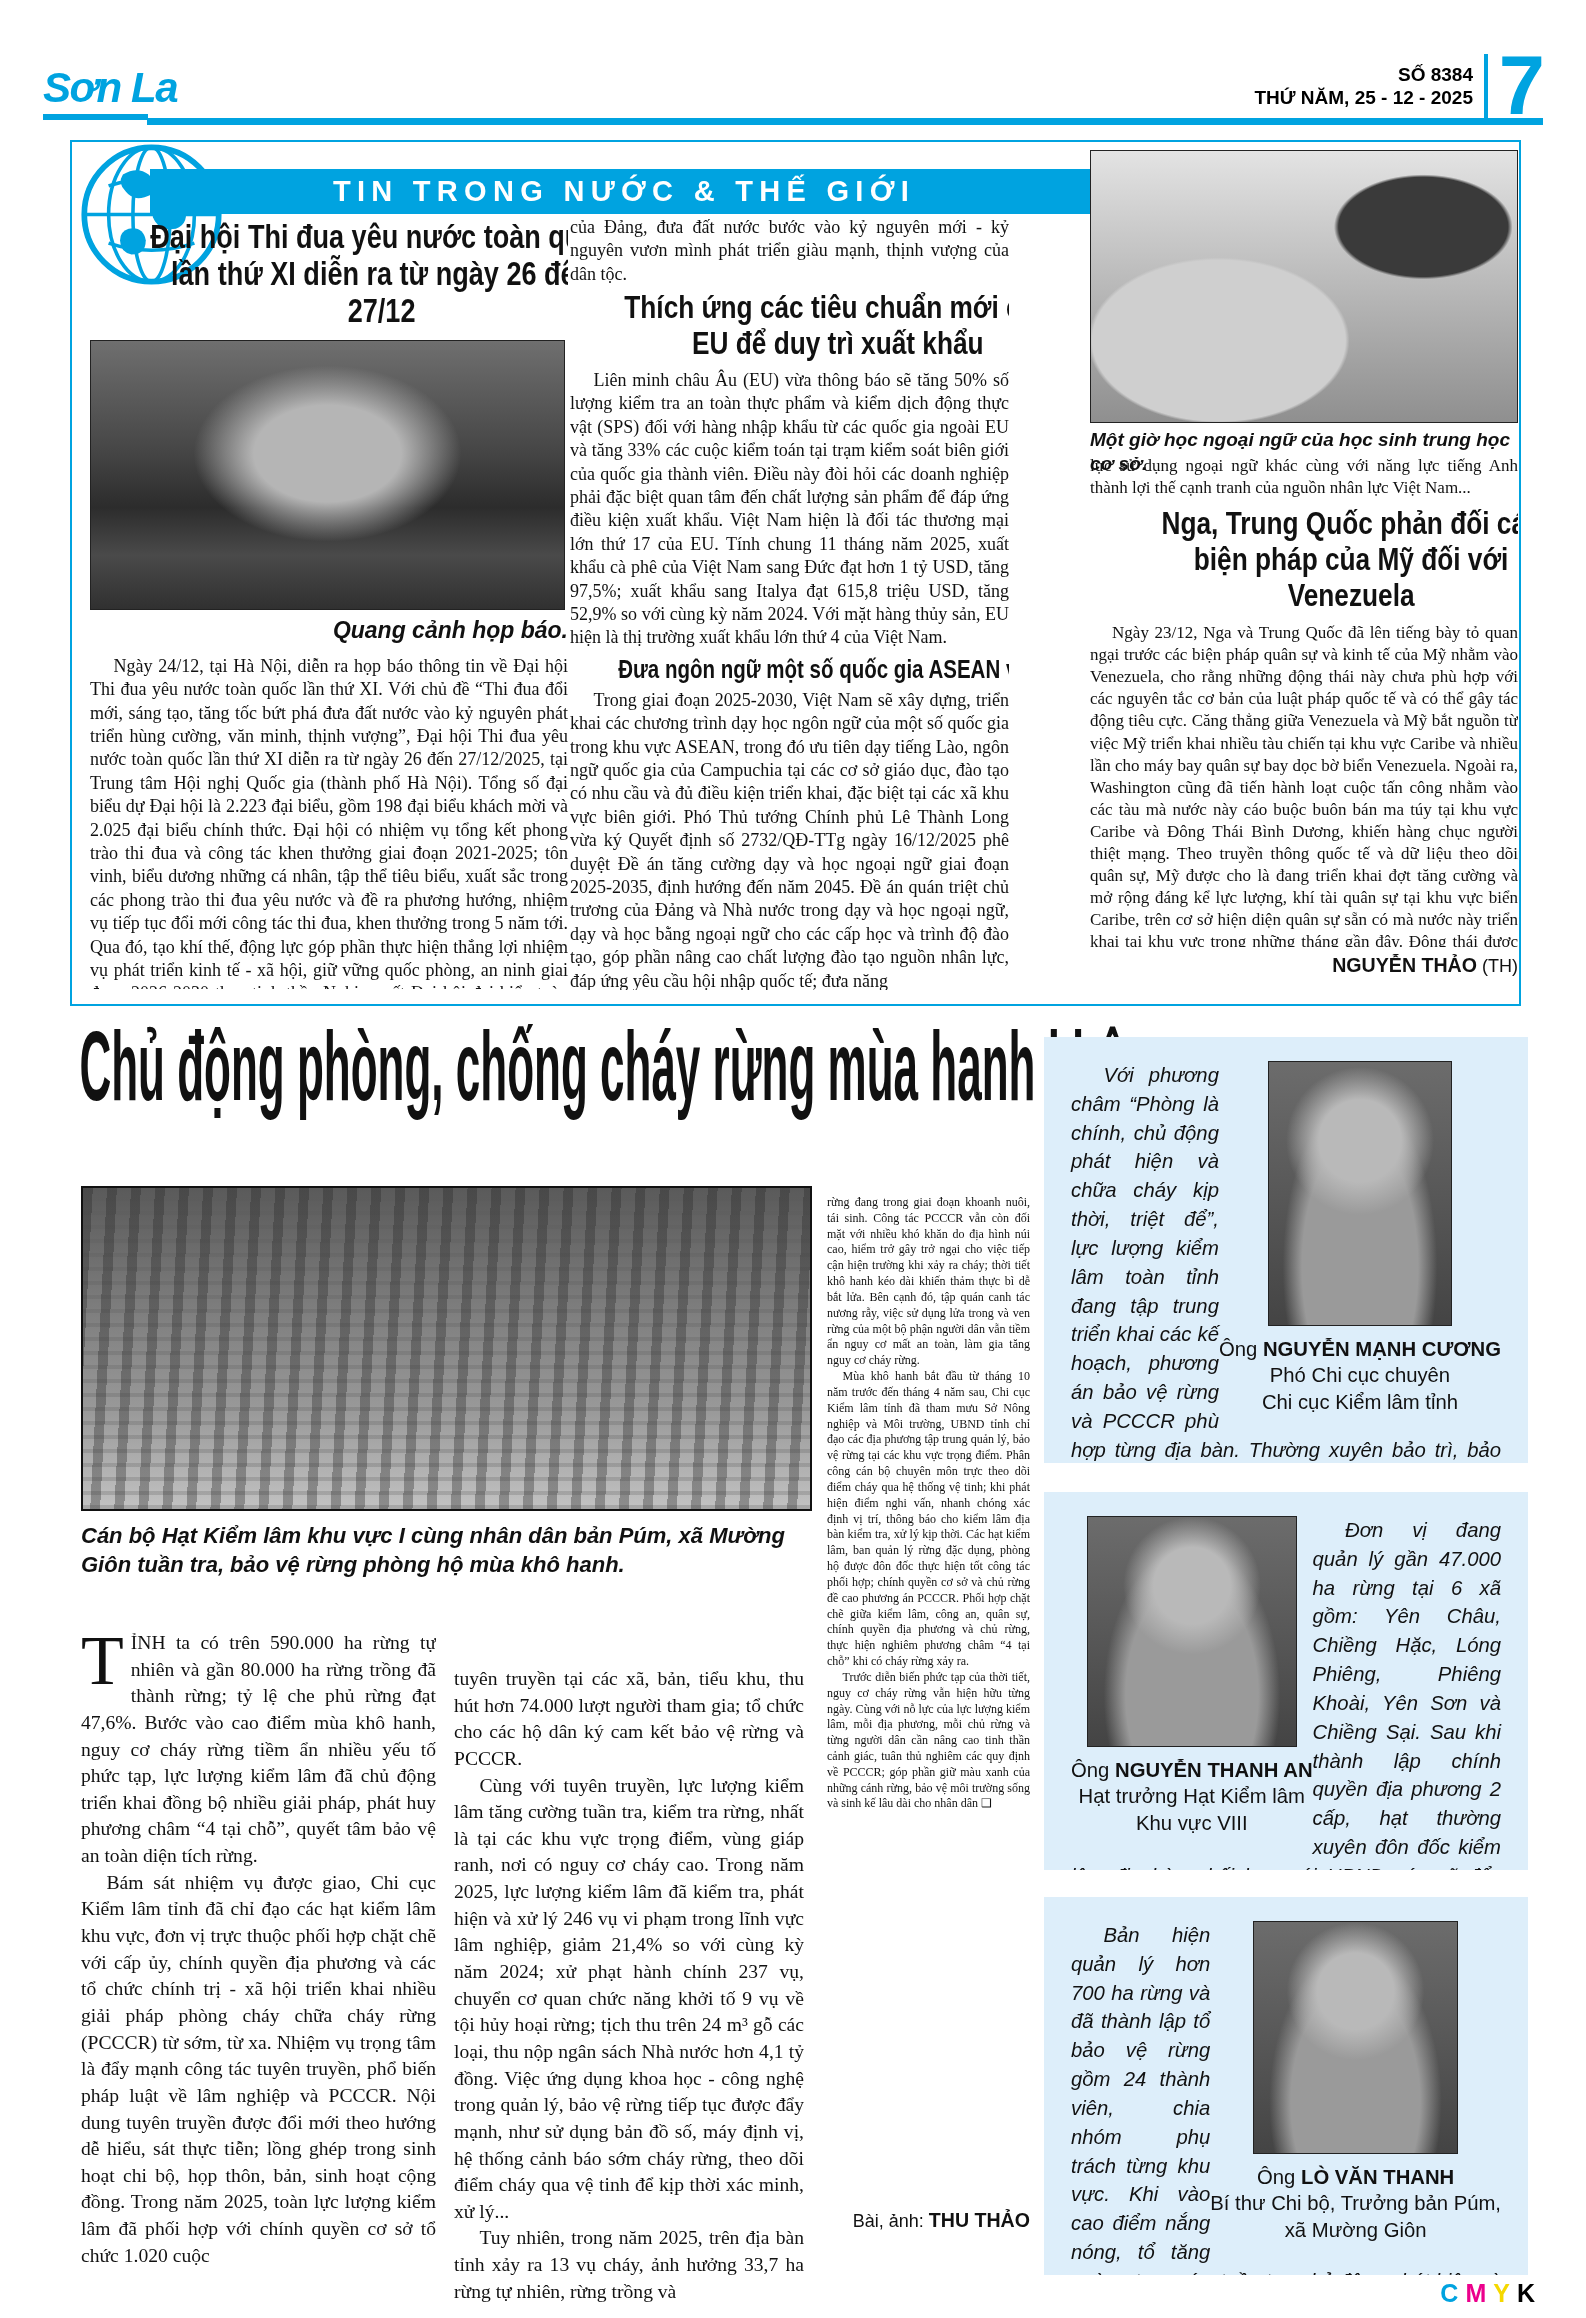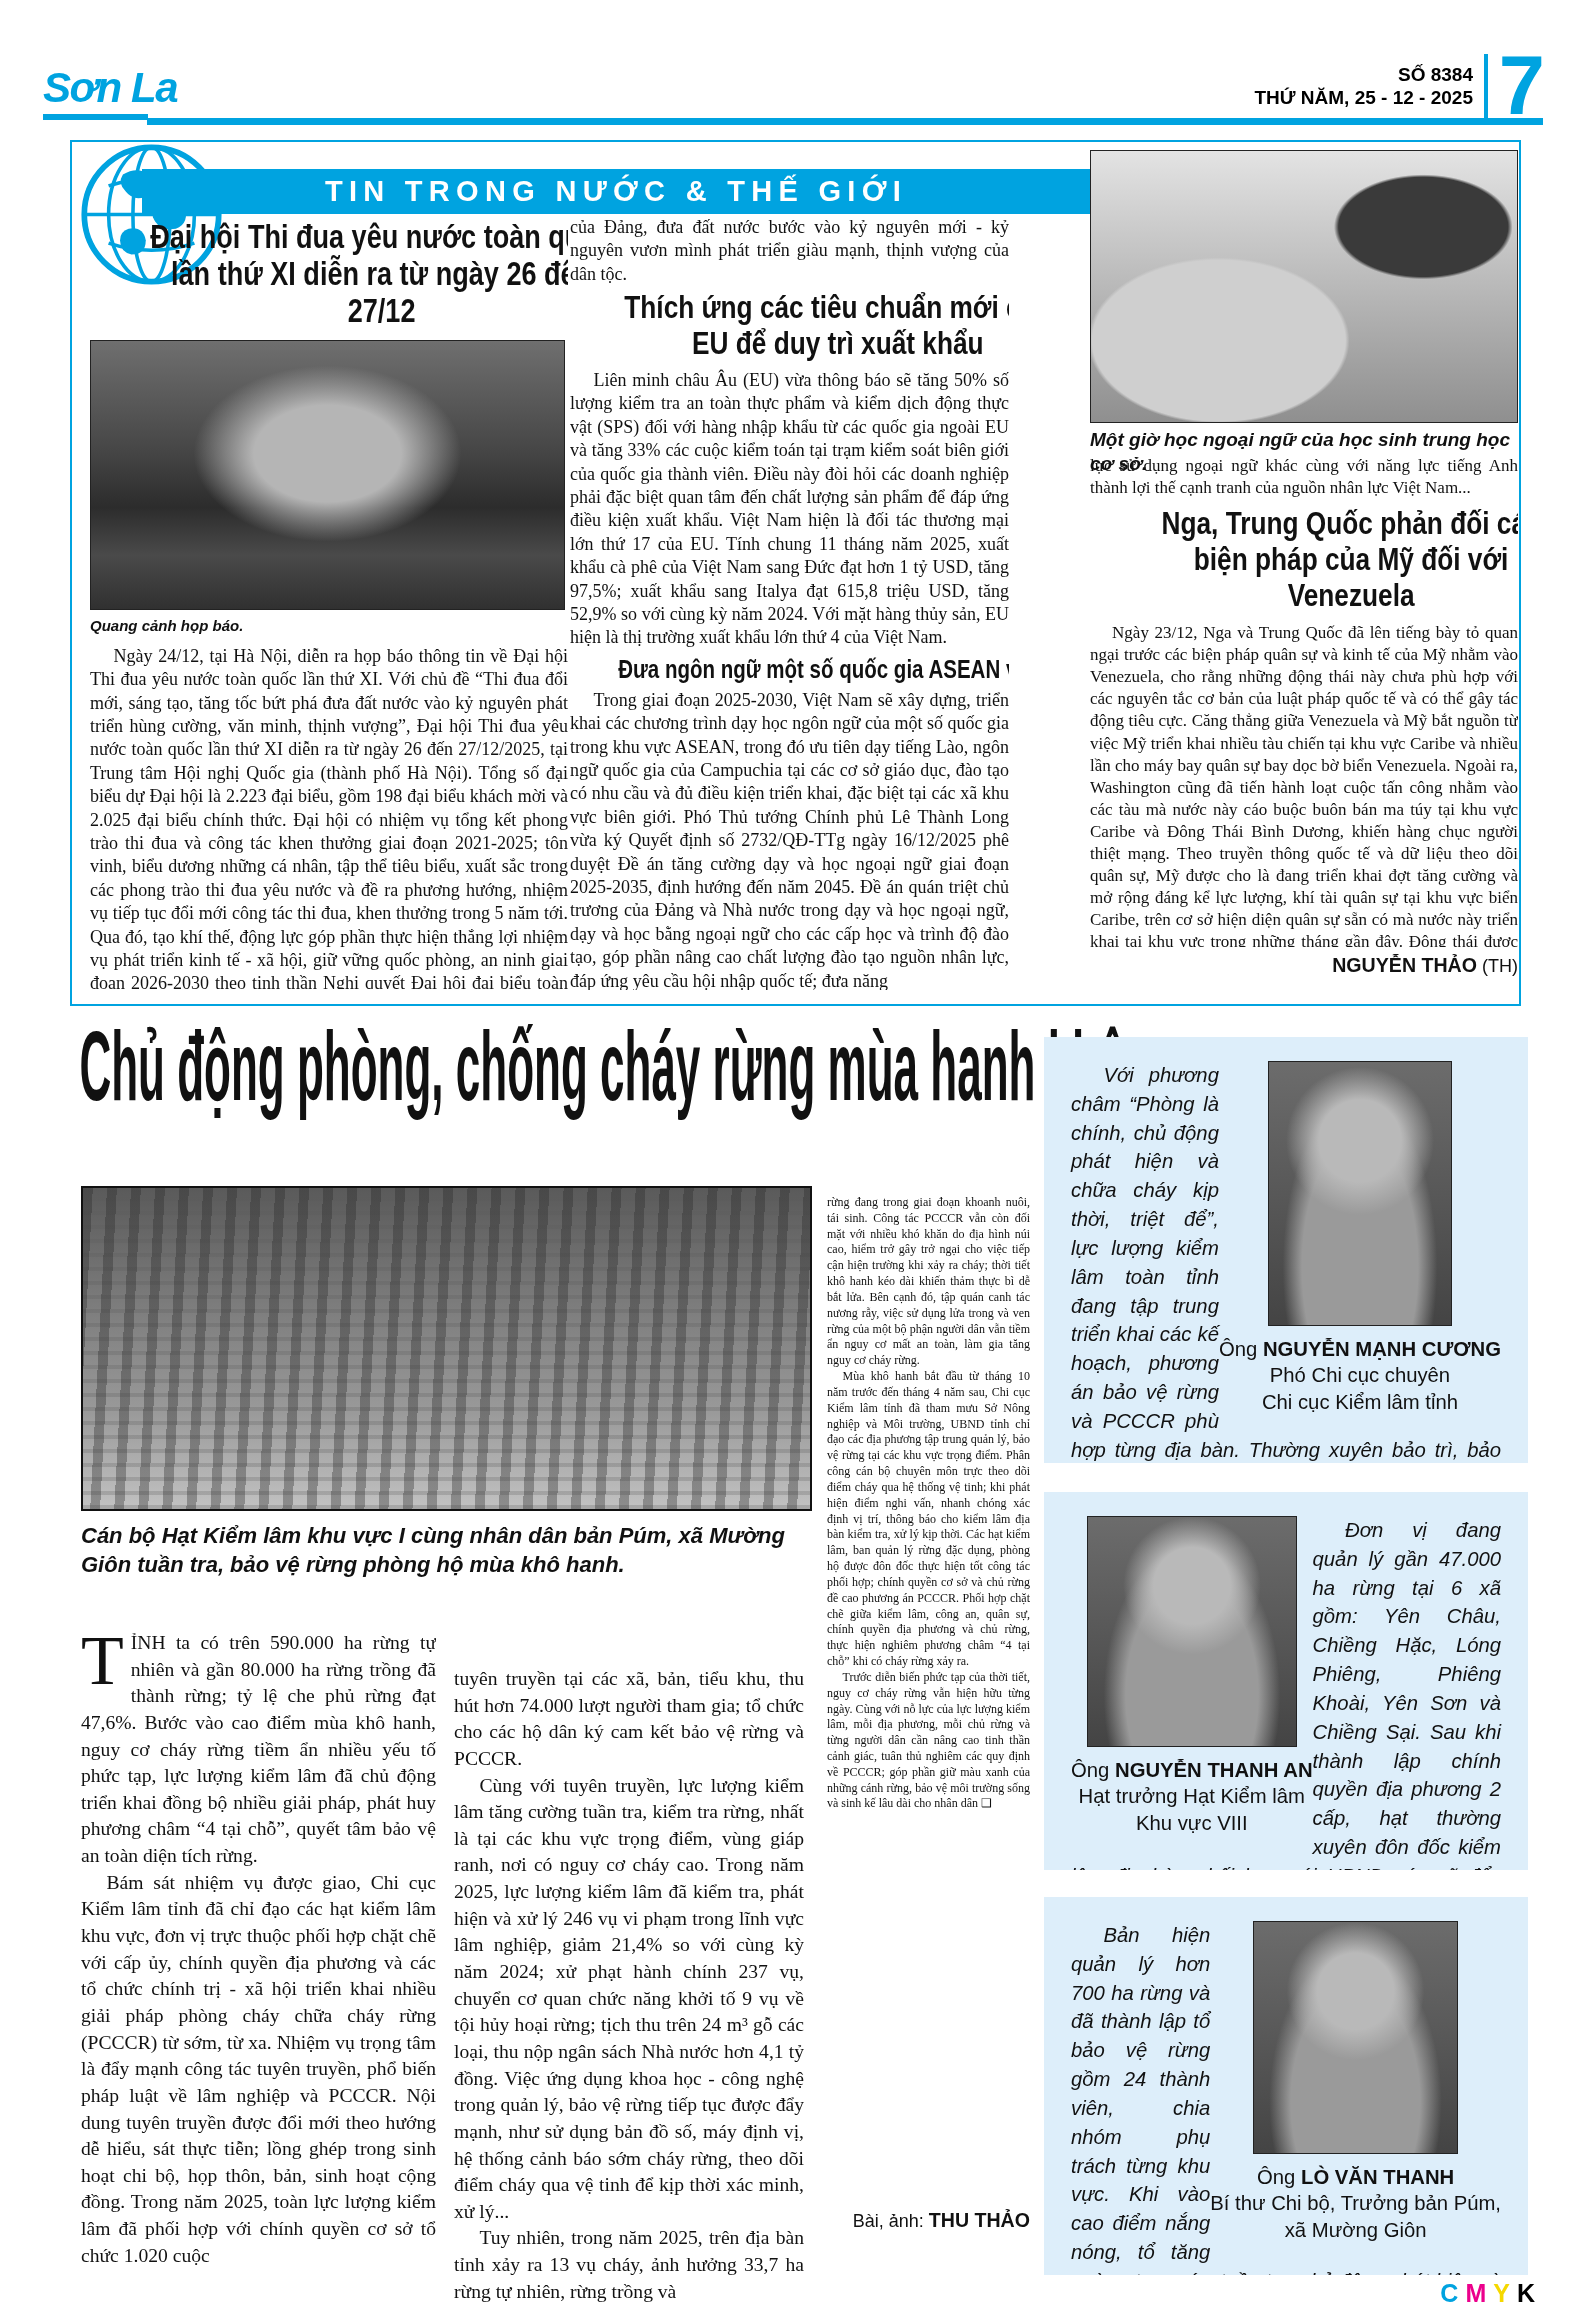--- a/index.html
+++ b/index.html
@@ -15,21 +15,21 @@
   .issue-block{text-align:right;font-family:"Liberation Sans","DejaVu Sans",sans-serif;
         font-weight:bold;font-size:19px;line-height:1.25;color:#000000;}
   .vdiv{width:3.5px;height:64px;background:#00a3e0;}
   .page-number{font-family:"Liberation Sans","DejaVu Sans",sans-serif;font-weight:bold;
         font-size:83px;line-height:0.9;color:#00a3e0;}
   .header-rule{left:147px;top:118px;width:1396px;height:7px;background:#00a3e0;}
 
   
   .news-box{left:70px;top:140px;width:1447px;height:862px;border:2.8px solid #00a3e0;}
   .globe{left:8.4px;top:1.4px;width:143px;height:143px;}
-  .banner{left:70px;top:27px;width:948px;height:45px;background:#00a3e0;color:#fff;
+  .banner{left:78px;top:27px;width:948px;height:45px;background:#00a3e0;color:#fff;
         font-family:"Liberation Sans","DejaVu Sans",sans-serif;font-weight:bold;font-size:29px;
         letter-spacing:6.3px;text-align:center;line-height:45px;white-space:nowrap;}
   .photo{border:1.4px solid #222;box-sizing:border-box;}
   .photo-classroom{left:1018px;top:8.4px;width:428px;height:273px;
         background:radial-gradient(ellipse at 78% 28%,#3a3a3a 0 18%,transparent 19%),
                    radial-gradient(ellipse at 30% 70%,#cfcfcf 0 30%,transparent 31%),
                    linear-gradient(180deg,#e3e3e3 0%,#bdbdbd 45%,#8f8f8f 100%);}
   .caption-classroom{left:1018px;top:286px;width:429px;font-family:"Liberation Sans","DejaVu Sans",sans-serif;
         font-weight:bold;font-style:italic;font-size:19px;line-height:1.25;}
   .news-col{overflow:hidden;}
@@ -40,21 +40,21 @@
   .hl{font-family:"Liberation Sans","DejaVu Sans",sans-serif;font-weight:bold;text-align:center;
       width:122%;margin-left:-11%;transform:scaleX(0.82);transform-origin:center top;line-height:1.12;}
   .hl1{font-size:33px;margin:0 0 9.8px 0;}
   .hl2{font-size:32px;margin:4.2px 0 7px 0;}
   .hl3{font-size:25px;margin:5.6px 0 5.6px 0;white-space:nowrap;}
   .hl4{font-size:32px;margin:7px 0 8.4px 0;}
   .photo-press{width:475px;height:270px;margin:1.4px 0 7px 0;
         background:radial-gradient(ellipse at 50% 42%,#b5b5b5 0 22%,transparent 40%),
                    linear-gradient(180deg,#6f6f6f 0%,#474747 40%,#2c2c2c 62%,#4a4a4a 80%,#303030 100%);}
   .news-caption{font-family:"Liberation Sans","DejaVu Sans",sans-serif;font-weight:bold;font-style:italic;
-        font-size:15px;margin:1.4px 0 11.2px 0;}
+        font-size:23px;margin:1.4px 0 11.2px 0;text-align:right;}
   p.body{font-size:18px;line-height:1.3;text-align:justify;margin:0;}
   p.ind{text-indent:1.3em;}
   .col-right p.body{font-size:17px;line-height:1.3;}
   .byline4{left:1018px;top:812px;width:428px;text-align:right;font-size:18px;
         font-family:"Liberation Sans","DejaVu Sans",sans-serif;}
   .byline4 b{font-size:19.6px;}
 
   
   .main-title-wrap{left:79px;top:1014px;width:946px;height:121px;overflow:visible;}
   .main-title{width:1935px;margin-left:-494px;transform:scale(0.489,1.1);transform-origin:center top;

